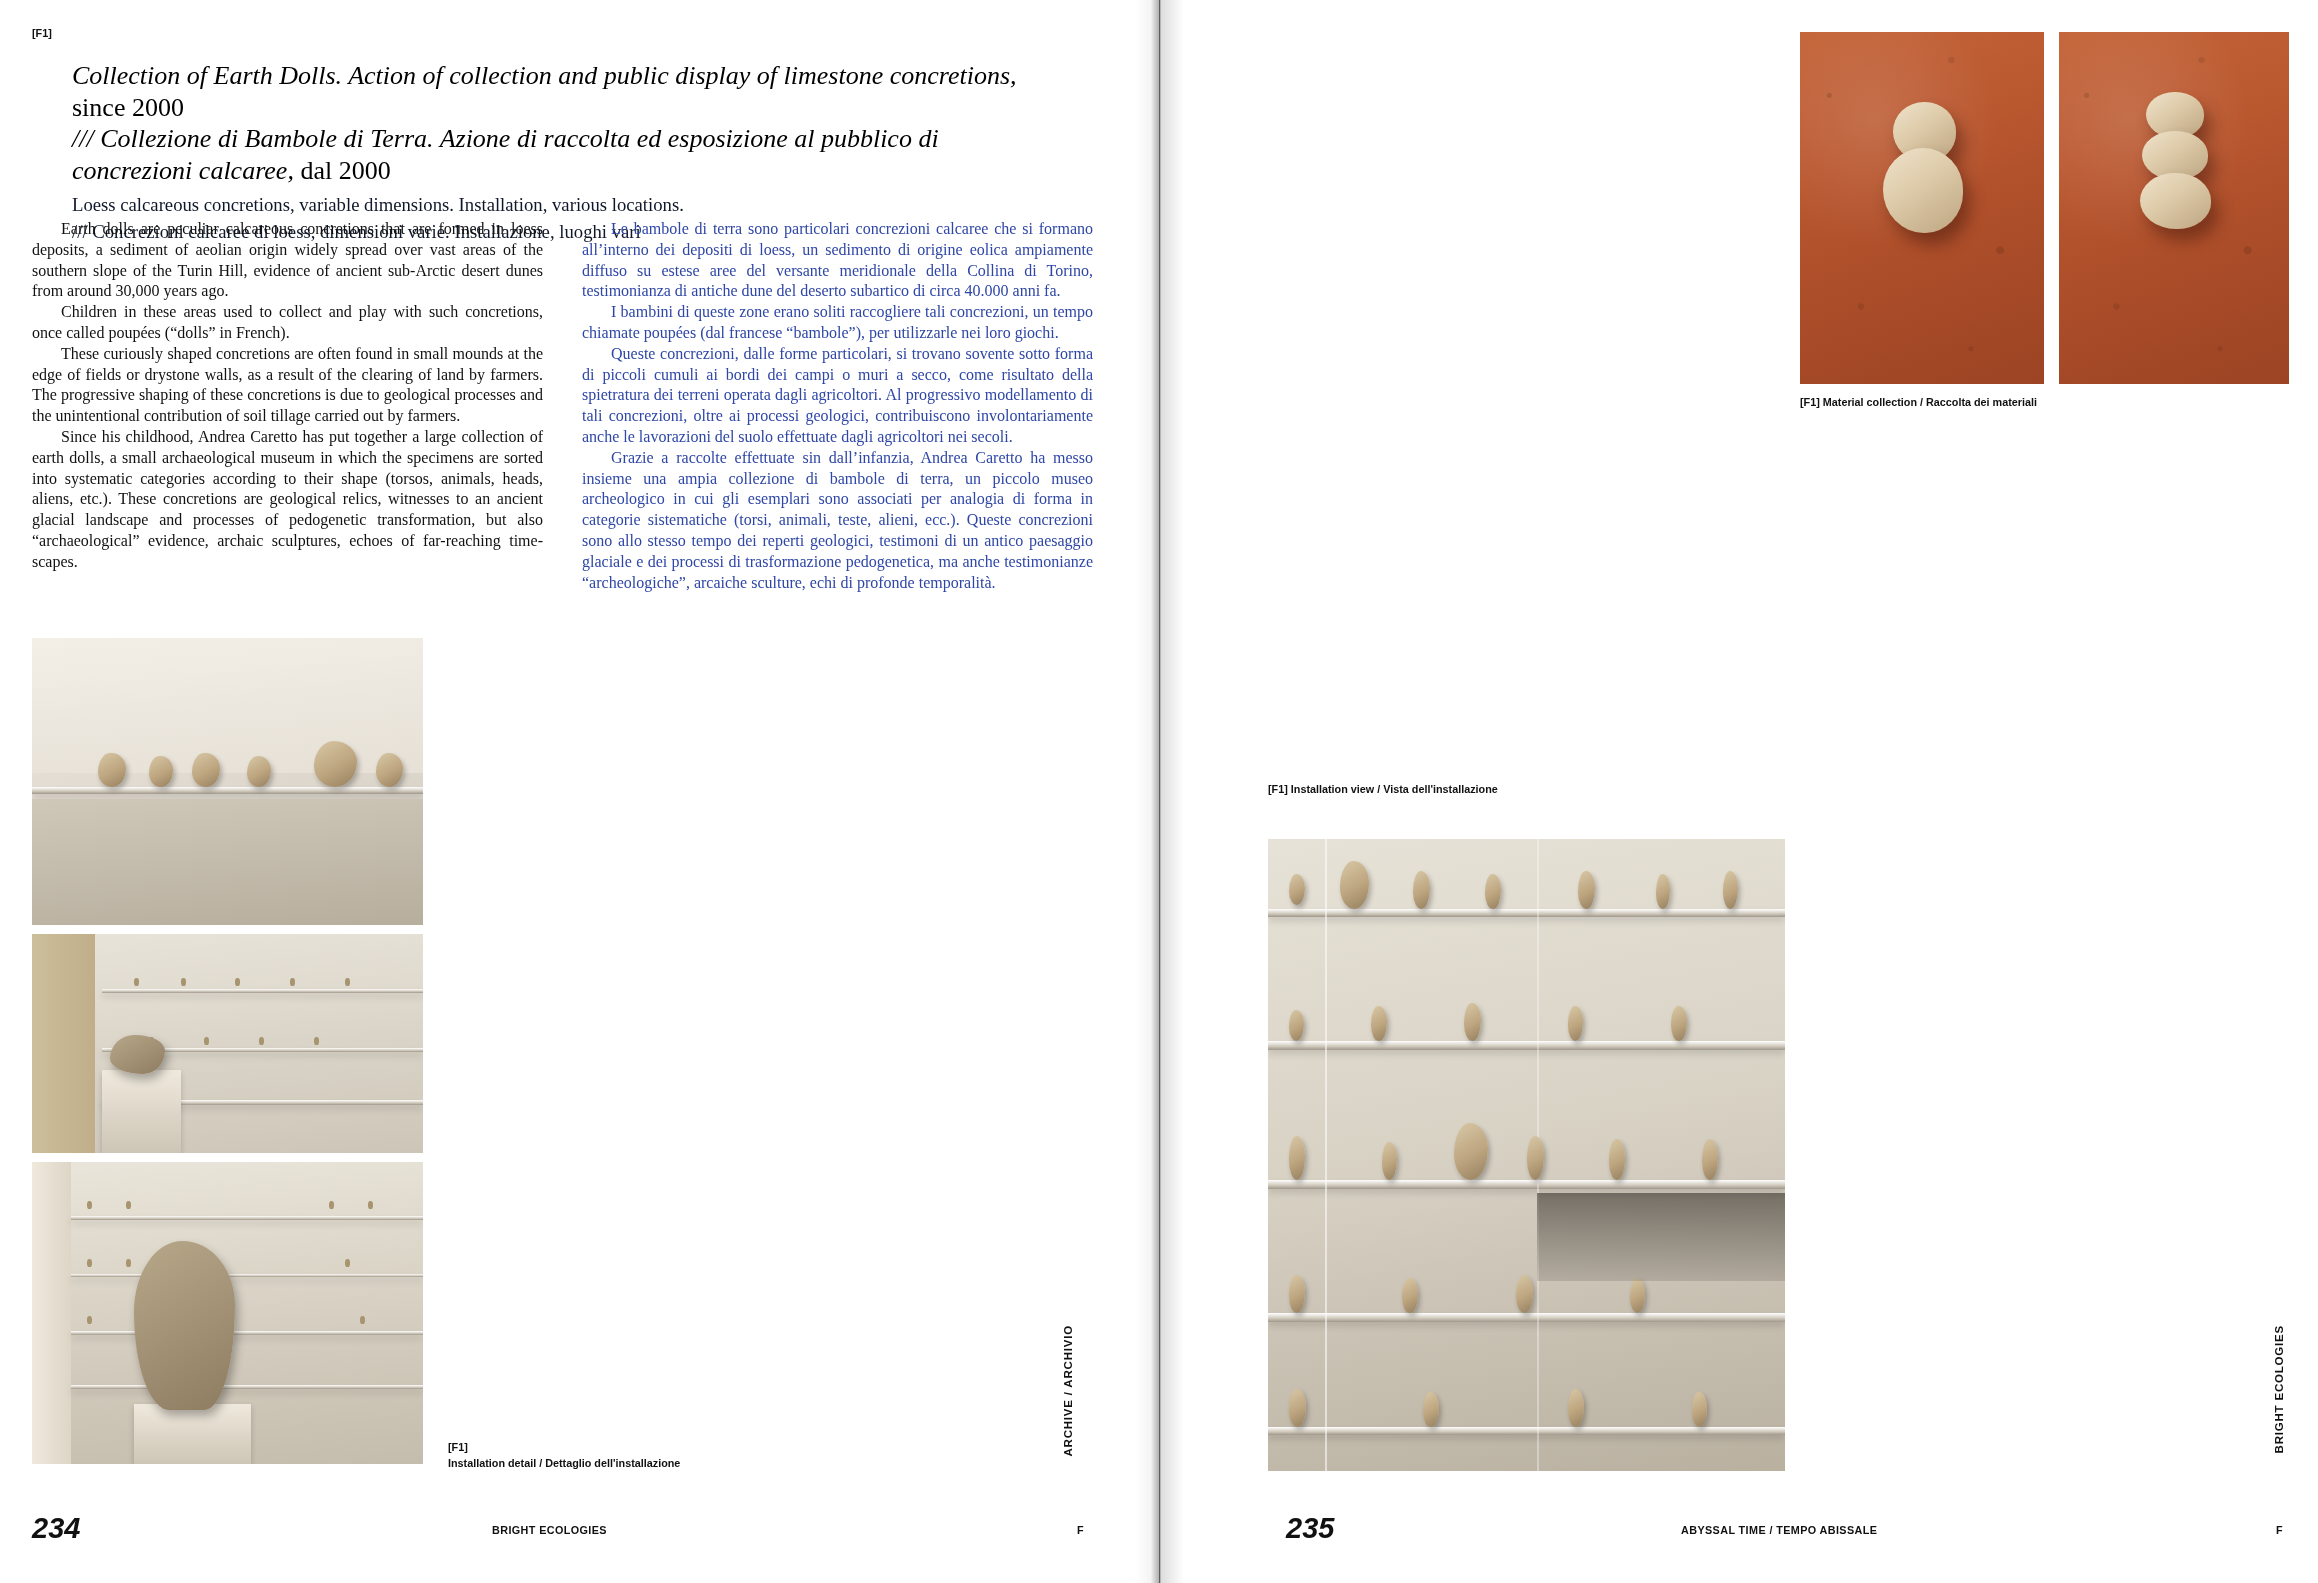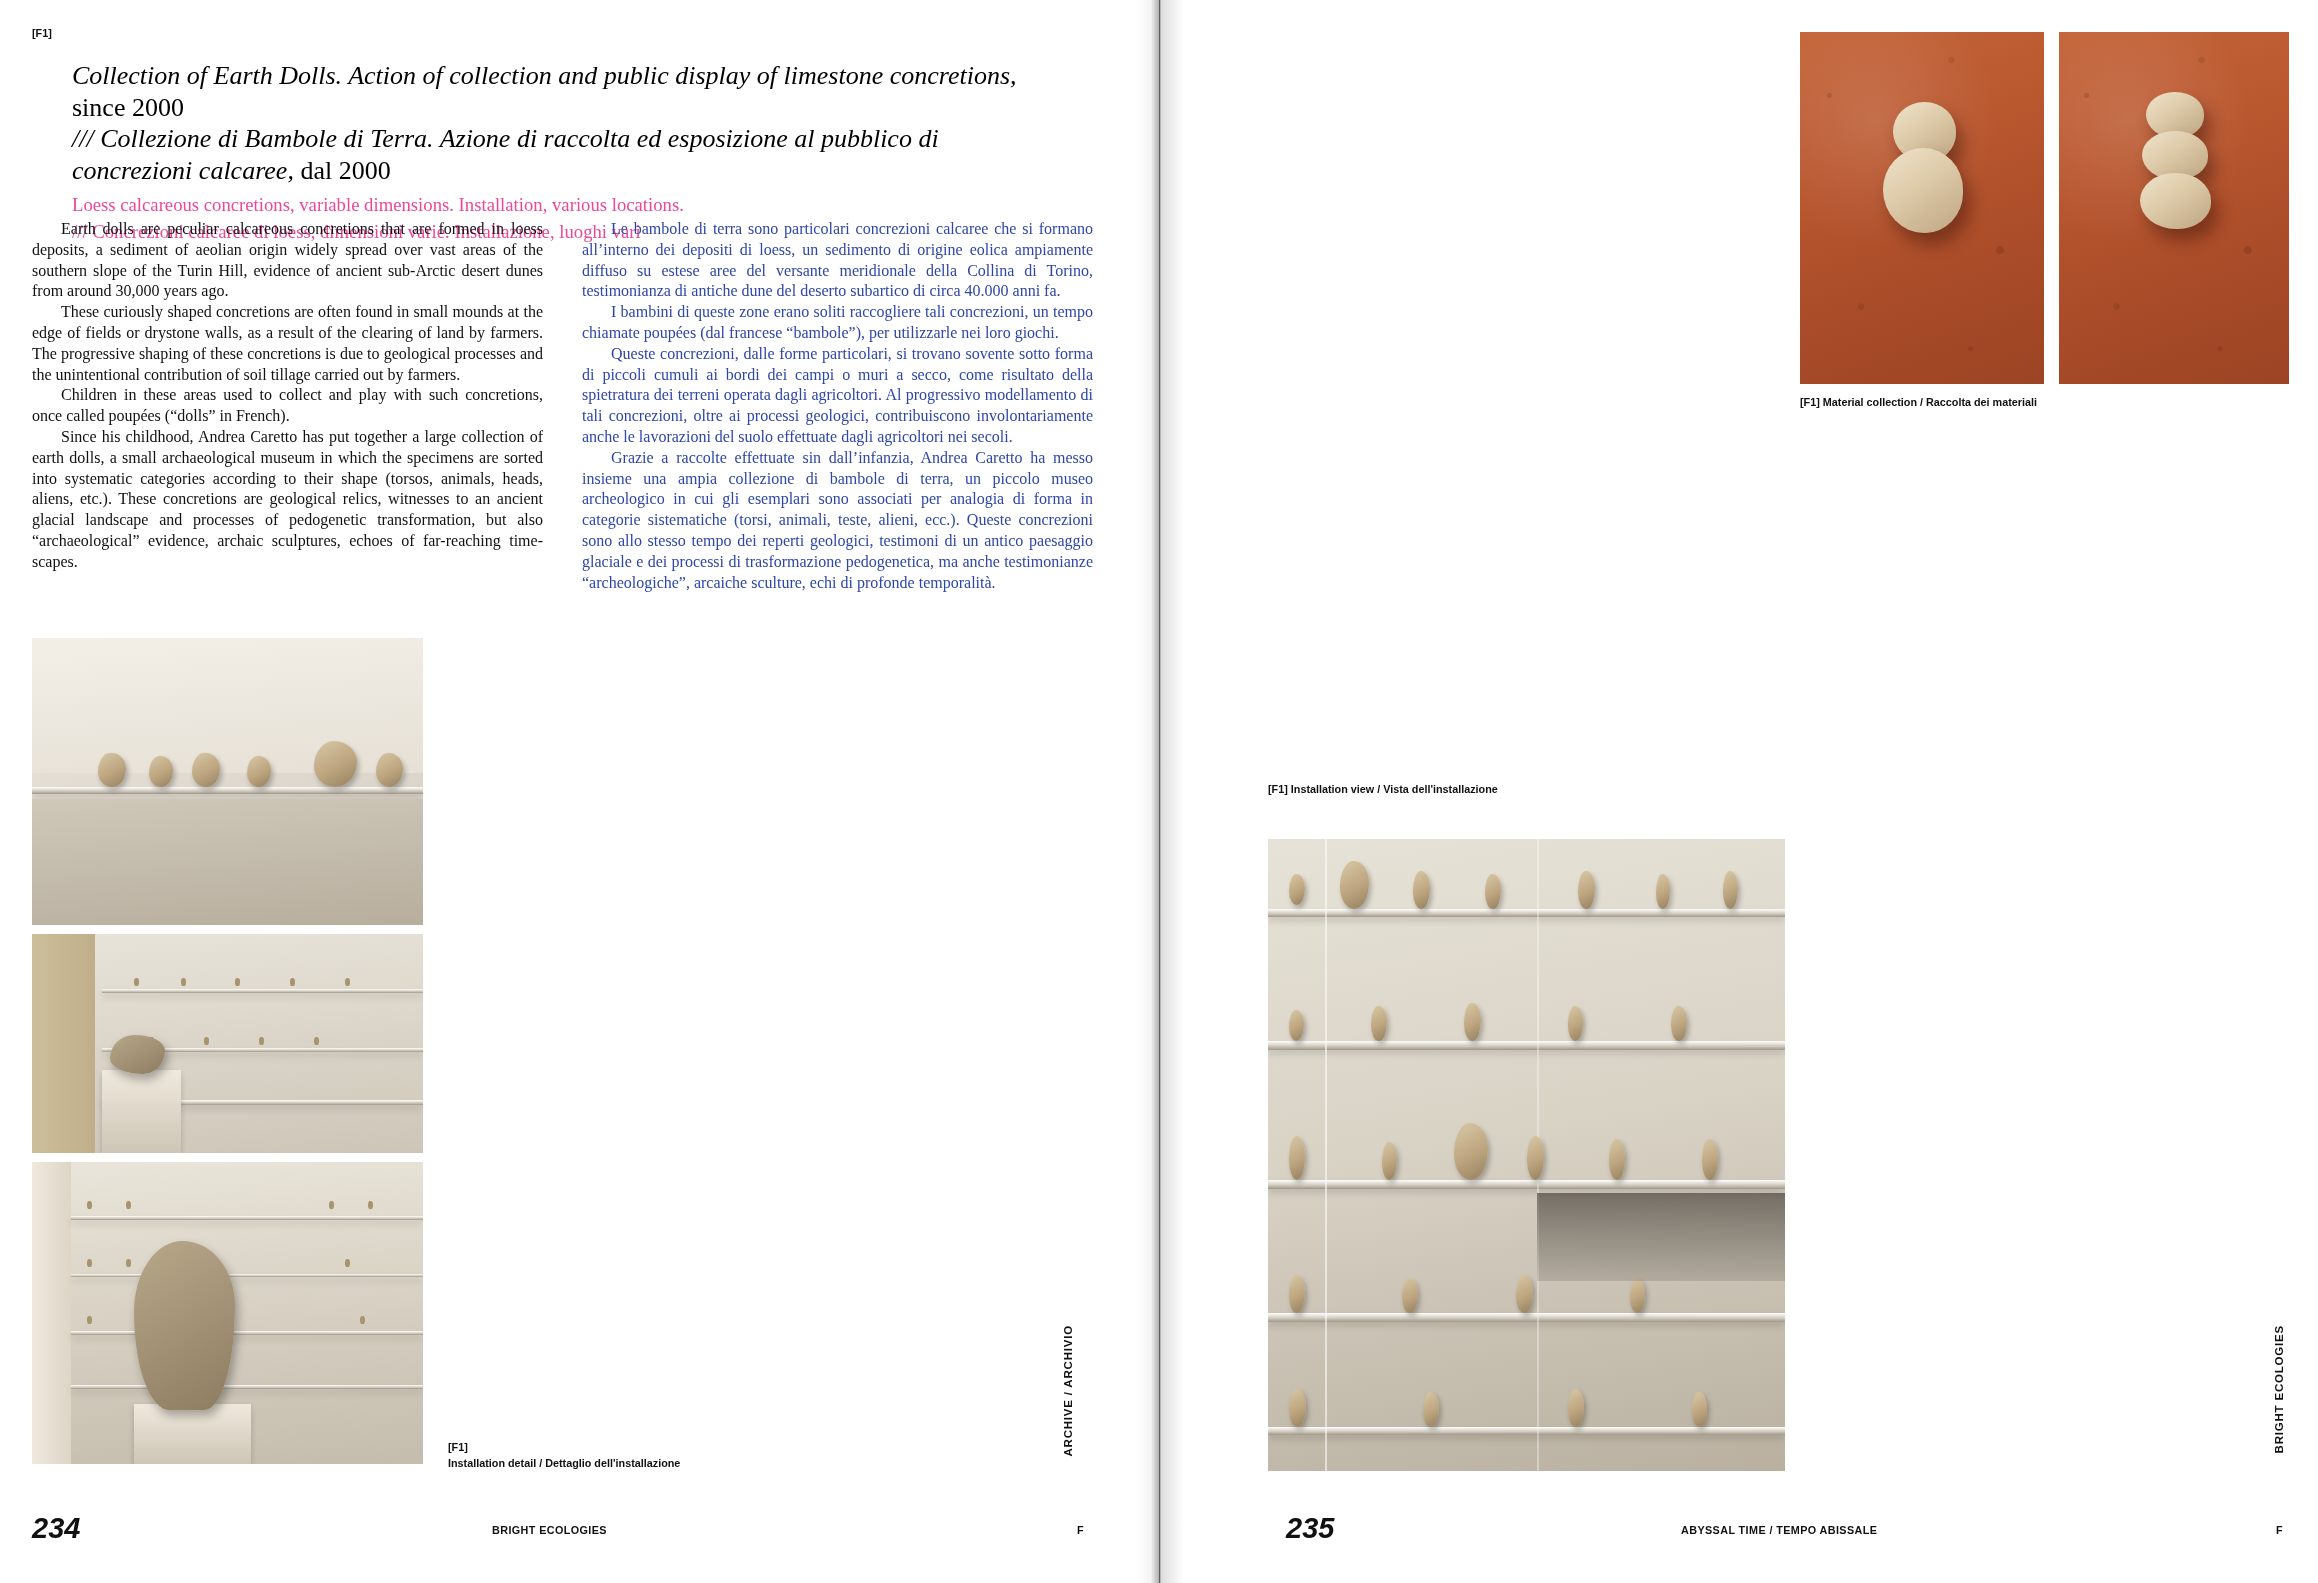--- a/index.html
+++ b/index.html
@@ -69,21 +69,21 @@
     line-height: 1.22;
     color: #000;
     margin: 0;
     font-weight: normal;
   }
   .title-main .it { font-style: italic; }
   .subtitle {
     font-family: "Liberation Serif", serif;
     font-size: 18.7px;
     line-height: 1.38;
-    color: #ec4899;
+    color: #0f172a;
     margin-top: 5px;
   }
 
   .cols {
     position: absolute;
     top: 219px;
     left: 32px;
     width: 1063px;
     display: flex;
     gap: 39px;
@@ -264,22 +264,22 @@
       <div class="title-main">
         <span class="it">/// Collezione di Bambole di Terra. Azione di raccolta ed esposizione al pubblico di concrezioni calcaree,</span><span> dal 2000</span>
       </div>
       <div class="subtitle">Loess calcareous concretions, variable dimensions. Installation, various locations.</div>
       <div class="subtitle" style="margin-top:1.4px;">/// Concrezioni calcaree di loess, dimensioni varie. Installazione, luoghi vari</div>
     </div>
 
     <div class="cols">
       <div class="col en">
         <p class="first">Earth dolls are peculiar calcareous concretions that are formed in loess deposits, a sediment of aeolian origin widely spread over vast areas of the southern slope of the Turin Hill, evidence of ancient sub-Arctic desert dunes from around 30,000 years ago.</p>
+        <p> Children in these areas used to collect and play with such concretions, once called poupées (“dolls” in French).</p>
         <p>These curiously shaped concretions are often found in small mounds at the edge of fields or drystone walls, as a result of the clearing of land by farmers. The progressive shaping of these concretions is due to geological processes and the unintentional contribution of soil tillage carried out by farmers.</p>
-        <p> Children in these areas used to collect and play with such concretions, once called poupées (“dolls” in French).</p>
         <p>Since his childhood, Andrea Caretto has put together a large collection of earth dolls, a small archaeological museum in which the specimens are sorted into systematic categories according to their shape (torsos, animals, heads, aliens, etc.). These concretions are geological relics, witnesses to an ancient glacial landscape and processes of pedogenetic transformation, but also “archaeological” evidence, archaic sculptures, echoes of far-reaching time-scapes.</p>
       </div>
       <div class="col it">
         <p class="first">Le bambole di terra sono particolari concrezioni calcaree che si formano all’interno dei depositi di loess, un sedimento di origine eolica ampiamente diffuso su estese aree del versante meridionale della Collina di Torino, testimonianza di antiche dune del deserto subartico di circa 40.000 anni fa.</p>
         <p>I bambini di queste zone erano soliti raccogliere tali concrezioni, un tempo chiamate poupées (dal francese “bambole”), per utilizzarle nei loro giochi.</p>
         <p>Queste concrezioni, dalle forme particolari, si trovano sovente sotto forma di piccoli cumuli ai bordi dei campi o muri a secco, come risultato della spietratura dei terreni operata dagli agricoltori. Al progressivo modellamento di tali concrezioni, oltre ai processi geologici, contribuiscono involontariamente anche le lavorazioni del suolo effettuate dagli agricoltori nei secoli.</p>
         <p>Grazie a raccolte effettuate sin dall’infanzia, Andrea Caretto ha messo insieme una ampia collezione di bambole di terra, un piccolo museo archeologico in cui gli esemplari sono associati per analogia di forma in categorie sistematiche (torsi, animali, teste, alieni, ecc.). Queste concrezioni sono allo stesso tempo dei reperti geologici, testimoni di un antico paesaggio glaciale e dei processi di trasformazione pedogenetica, ma anche testimonianze “archeologiche”, arcaiche sculture, echi di profonde temporalità.</p>
       </div>
     </div>
 

